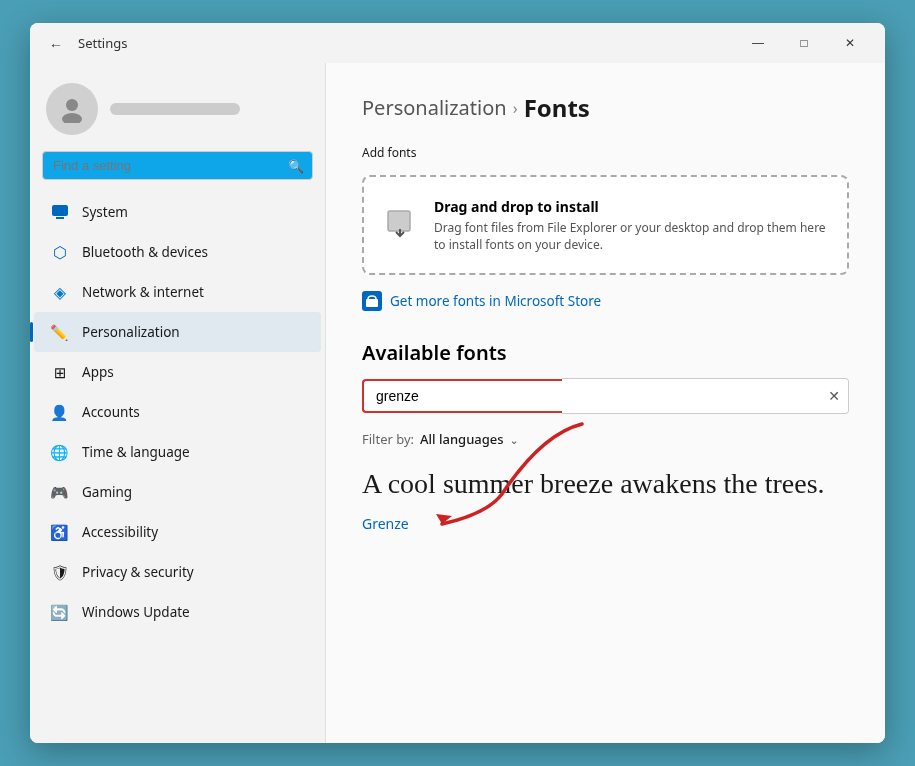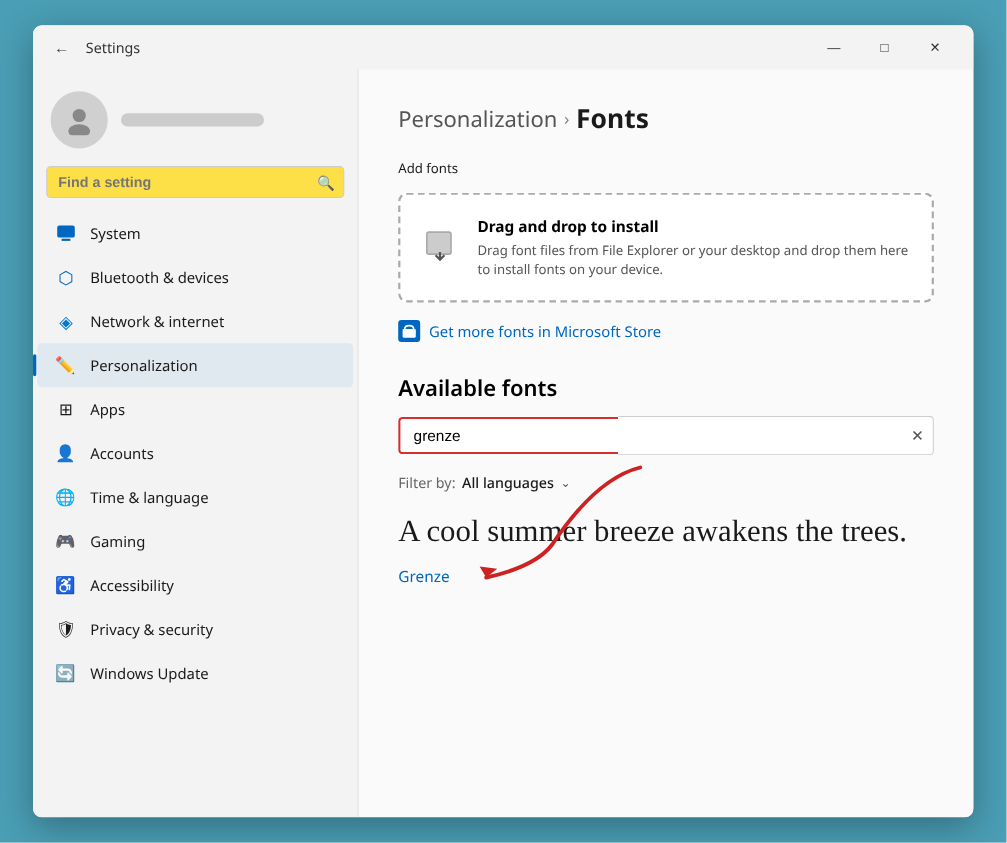--- a/index.html
+++ b/index.html
@@ -94,24 +94,23 @@
     }
     .search-box {
       margin: 0 12px 12px;
       position: relative;
     }
     .search-input {
       width: 100%;
       padding: 6px 40px 6px 10px;
       border: 1px solid #ccc;
       border-radius: 4px;
-      background: #fde047;
+      background: #0ea5e9;
       font-size: 13px;
       outline: none;
-      font-weight: bold;
     }
     .search-icon-btn {
       position: absolute; right: 8px; top: 50%;
       transform: translateY(-50%);
       background: none; border: none;
       cursor: pointer; color: #555; font-size: 13px;
     }
     .nav-item {
       display: flex;
       align-items: center;

